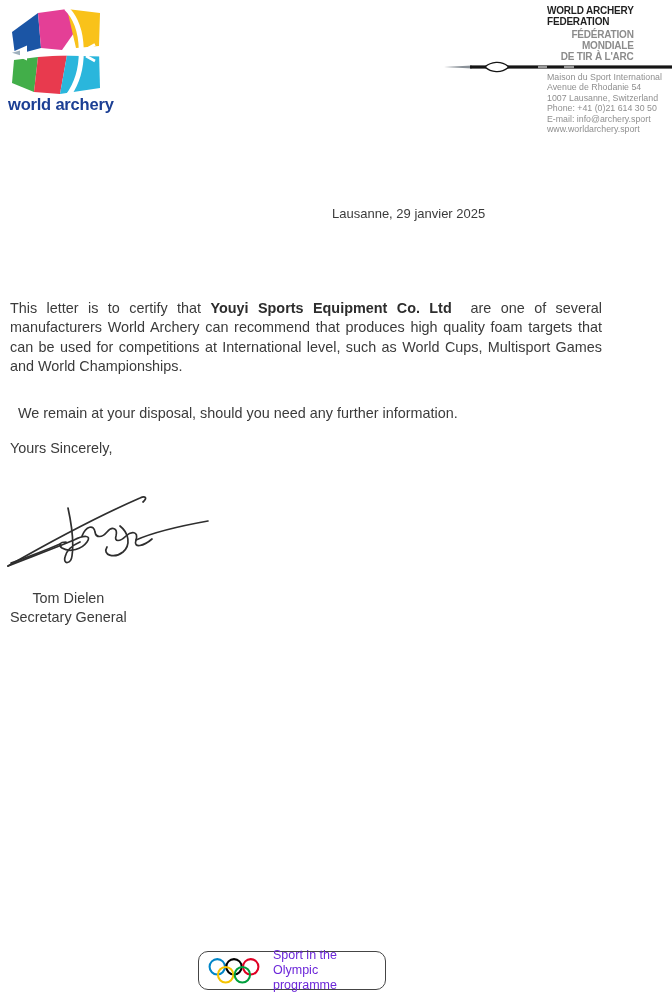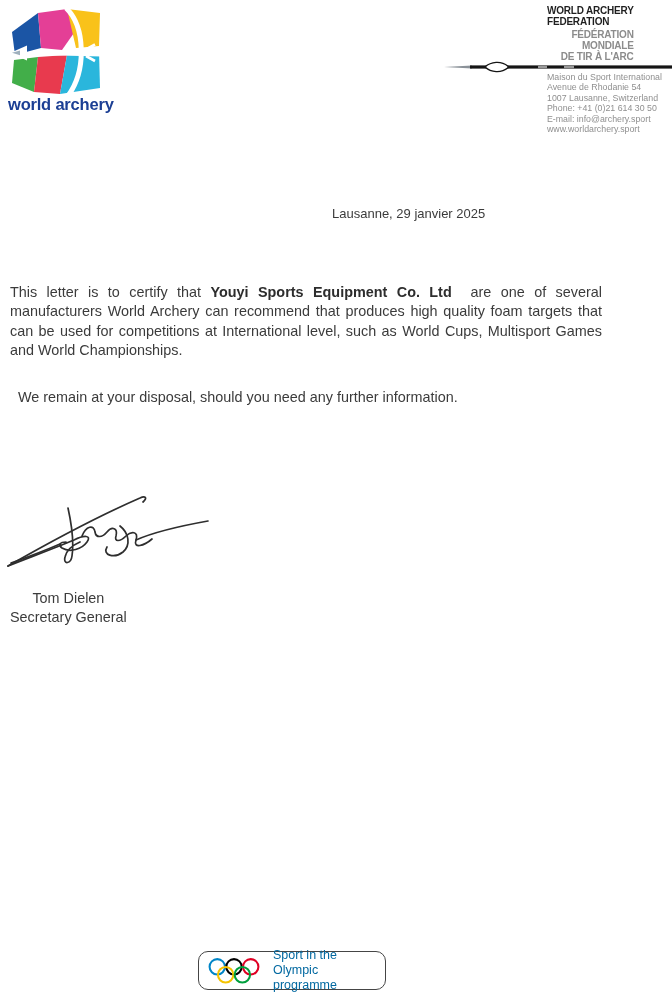--- a/index.html
+++ b/index.html
@@ -16,34 +16,34 @@
   }
   .org-names { position:absolute; left:547px; top:5px; line-height:11px; }
   .org-en { font-size:10px; font-weight:bold; color:#1f1f1f; letter-spacing:-0.2px; }
   .org-fr { font-size:10px; font-weight:bold; color:#8c8c8c; letter-spacing:-0.2px; margin-top:2px;text-align:right; }
   .header-arrow { position:absolute; left:438px; top:58px; width:234px; height:18px; }
   .address { position:absolute; left:547px; top:72px; font-size:8.8px; line-height:10.4px; color:#8f8f8f; }
   
   .dateline { position:absolute; left:332px; top:206px; font-size:13px; color:#3b3b3b; }
   .body-block { position:absolute; left:10px; top:283px; width:592px; font-size:14.4px; line-height:19.3px; }
   .salutation { margin:0 0 20px 0; }
-  .para1 { margin:0 0 28px 0; text-align:justify; }
+  .para1 { margin:16px 0 28px 0; text-align:justify; }
   .para1 b { color:#2d2d2d; }
   .para2 { margin:0 0 16px 8px; }
   .closing { margin:0; }
   .signature { position:absolute; left:2px; top:486px; width:212px; height:86px; }
   .signer { position:absolute; left:10px; top:589px; font-size:14.4px; line-height:19px;text-align:center; }
   
   .olympic-badge {
     position:absolute; left:198px; top:951px; width:188px; height:39px;
     border:1.5px solid #454545; border-radius:10px; box-sizing:border-box;
     display:flex; align-items:center; padding-left:9px;
   }
   .olympic-rings { width:52px; height:28px; flex:0 0 auto; }
-  .badge-text { margin-left:13px; font-size:12.5px; line-height:15px; color:#0369a1; }
+  .badge-text { margin-left:13px; font-size:12.5px; line-height:15px; color:#6d28d9; }
 </style>
 </head>
 <body>
 
 <div class="page">
 
   <svg class="logo-mark" viewBox="0 0 92 88" aria-hidden="true">
     <polygon points="2,24 28,5 31,40 5,47" fill="#1b55a5"></polygon>
     <polygon points="28,5 57,1 66,22 52,42 31,40" fill="#e43f96"></polygon>
     <polygon points="57,1 90,5 89,38 66,40" fill="#f9c21a"></polygon>
@@ -85,20 +85,21 @@
     <div>Phone: +41 (0)21 614 30 50</div>
     <div>E-mail: info@archery.sport</div>
     <div>www.worldarchery.sport</div>
   </div>
 
   <div class="dateline">Lausanne, 29 janvier 2025</div>
 
   <div class="body-block">
     <p class="para1"><span>This letter is to certify that </span><b>Youyi Sports Equipment Co. Ltd</b><span>&nbsp; are one of several manufacturers World Archery can recommend that produces high quality foam targets that can be used for competitions at International level, such as World Cups, Multisport Games and World Championships.</span></p>
     <p class="para2">We remain at your disposal, should you need any further information.</p>
+    <p class="closing">Yours Sincerely,</p>
   </div>
 
   <svg class="signature" viewBox="0 0 212 86" aria-hidden="true">
     <g fill="none" stroke="#2e2e2e" stroke-width="1.7" stroke-linecap="round">
       <path d="M6,80 C34,64 92,32 138,12 C143,9.5 146,11.5 141,16"></path>
       <path d="M6,80 C26,72 48,64 72,54 C82,49 90,49 85,56 C80,63 68,67 60,62 C56,59 58,56 64,56"></path>
       <path d="M9,77 C26,71 42,65 58,58"></path>
       <path d="M66,22 C70,40 72,56 70,70 C69,78 61,79 63,71 C64.5,64 71,59 78,56"></path>
       <path d="M80,50 C84,40 92,38 93,46 C94,52 100,52 105,46 C110,40 116,42 114,50 C112,56 118,56 124,50 C129,45 137,45 134,54 C131,63 142,60 150,53"></path>
       <path d="M118,40 C127,47 129,59 121,66 C112,73 100,69 105,61"></path>

